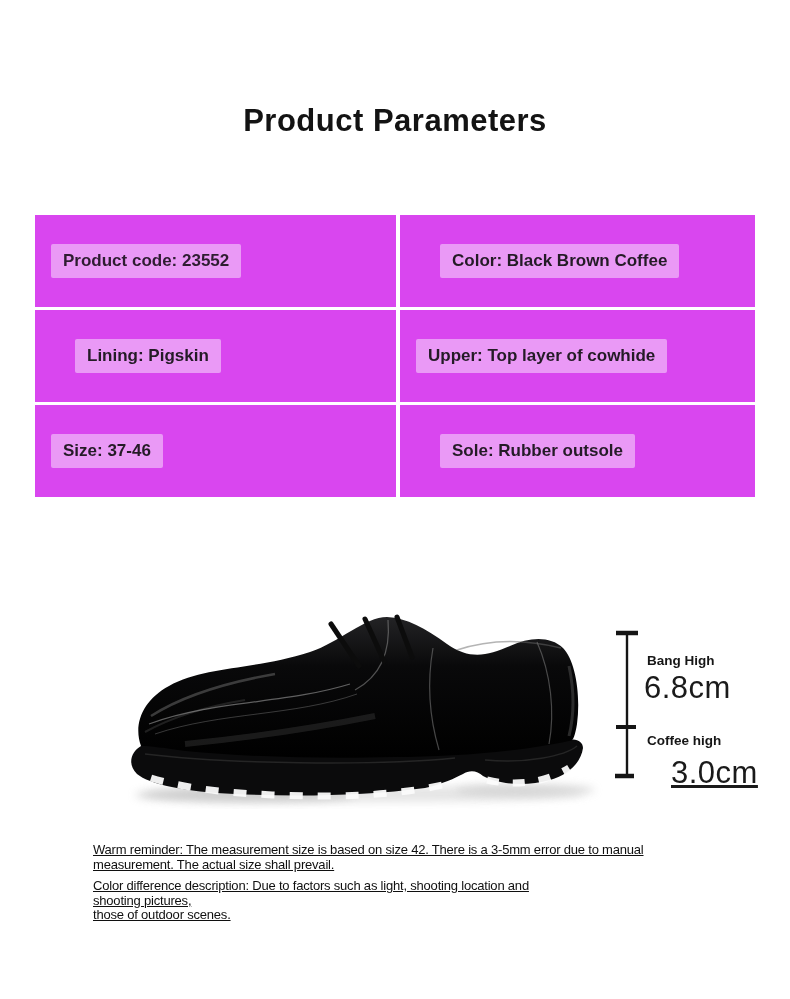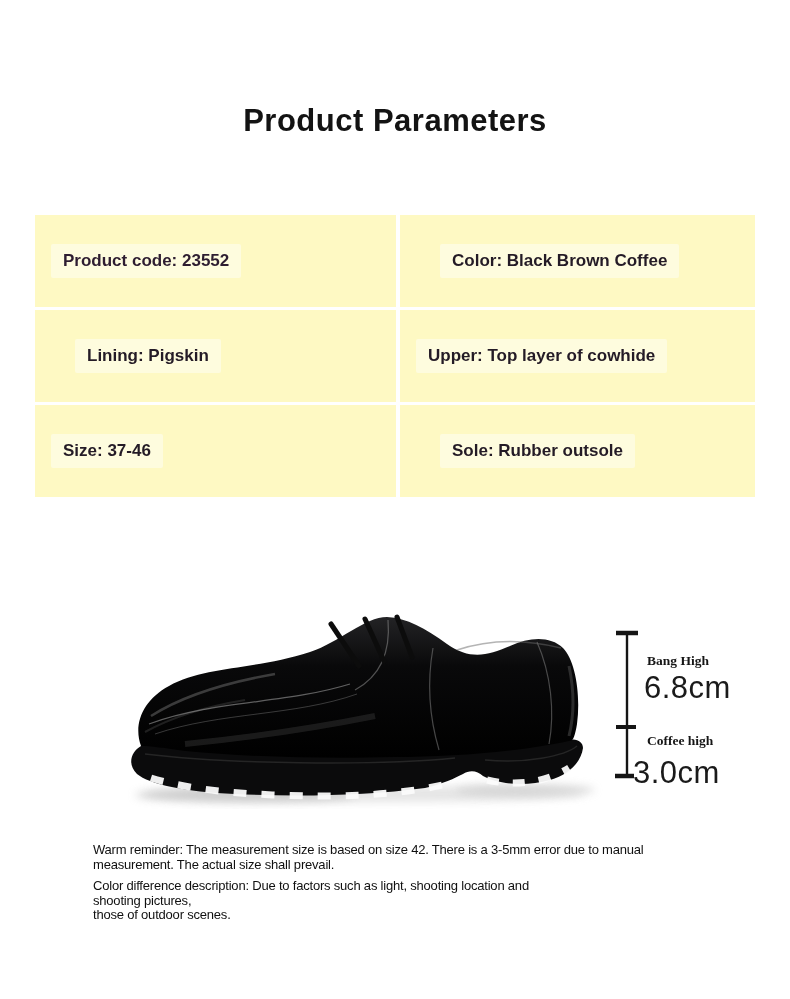--- a/index.html
+++ b/index.html
@@ -10,44 +10,44 @@
   .page-title{
     position:absolute;left:0;top:103px;width:790px;text-align:center;
     font-size:31px;font-weight:700;color:#131313;letter-spacing:.5px;
   }
   .params-table{
     position:absolute;left:35px;top:215px;width:720px;height:282px;
     display:grid;grid-template-columns:361px 355px;grid-template-rows:92px 92px 92px;
     column-gap:4px;row-gap:3px;background:#ffffff;
   }
   .cell{
-    background:#fef9c3;display:flex;align-items:center;
+    background:#d946ef;display:flex;align-items:center;
     font-size:17px;font-weight:700;color:#241b26;
   }
   .cell.left-col{padding-left:28px;}
   .cell.right-col{padding-left:52px;}
   .cell .cell-text{background:rgba(255,255,255,.45);padding:7px 12px;margin-left:-12px;border-radius:2px;}
   .cell.code-cell{color:#2e1d31;}
   .shoe-photo{position:absolute;left:125px;top:604px;}
   .measure-scale{position:absolute;left:605px;top:625px;}
   .measure-label{
-    position:absolute;font-size:13.5px;font-weight:600;color:#161616;white-space:nowrap;font-family:Liberation Serif, serif;
+    position:absolute;font-size:13.5px;font-weight:600;color:#161616;white-space:nowrap;
   }
   .measure-value{
     position:absolute;font-size:31px;font-weight:300;color:#1a1a1a;white-space:nowrap;letter-spacing:.5px;
   }
   .lbl-bang{left:647px;top:653px;}
   .val-bang{left:644px;top:670px;}
   .lbl-follow{left:647px;top:733px;}
-  .val-follow{left:633px;top:755px;}
+  .val-follow{left:671px;top:755px;text-decoration:underline;}
   .note{
     position:absolute;left:93px;color:#101010;font-size:13px;font-weight:500;
     line-height:15px;letter-spacing:-.2px;
   }
-  .note-line{white-space:nowrap;}
+  .note-line{white-space:nowrap;text-decoration:underline;}
   .note-warm{top:842px;}
   .note-color{top:879px;line-height:14.5px;}
 </style>
 </head>
 <body>
 
 <div class="canvas">
 
   <div class="page-title">Product Parameters</div>
 

